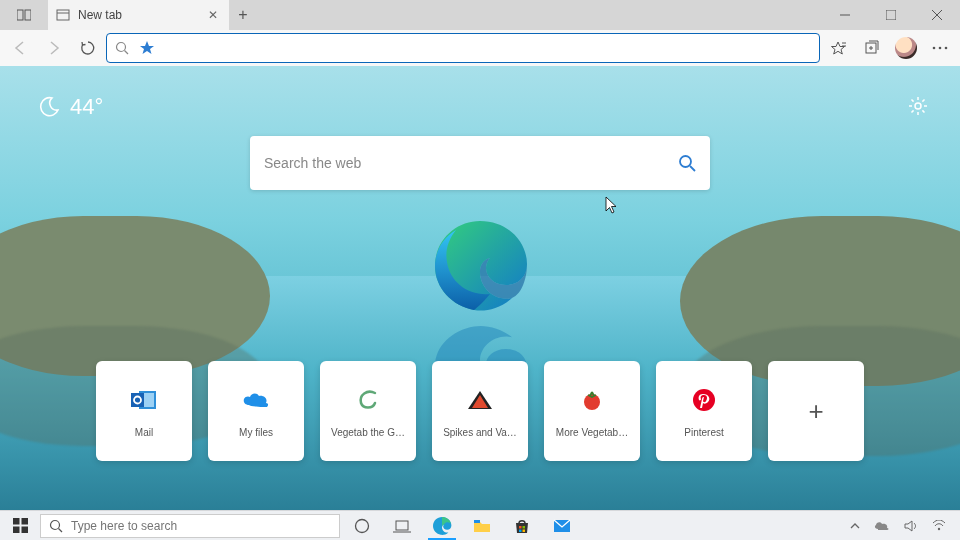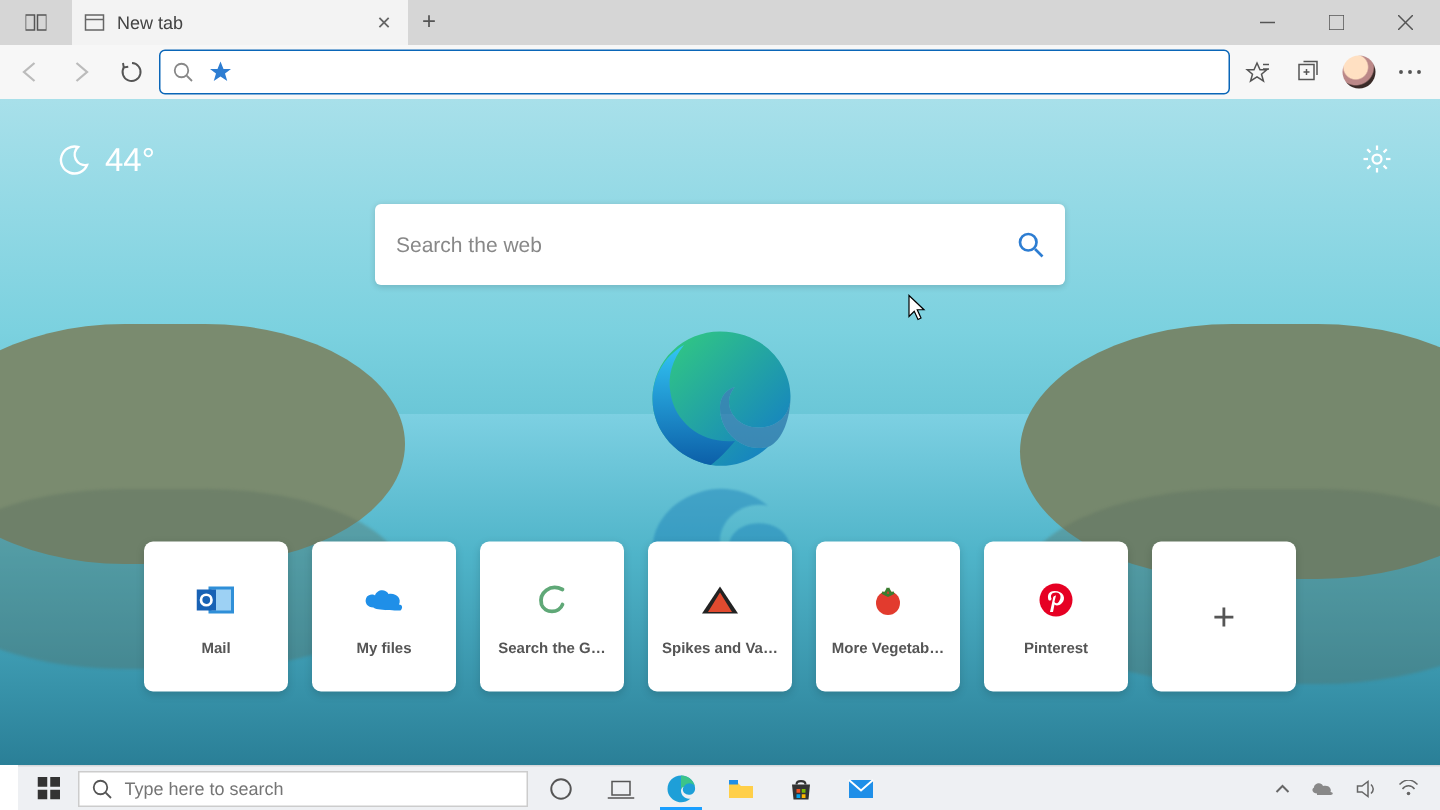--- a/index.html
+++ b/index.html
@@ -1,21 +1,21 @@
 <!DOCTYPE html>
 <html><head>
 <meta charset="utf-8">
 <style>
   * { box-sizing: border-box; margin: 0; padding: 0; font-family: "Segoe UI", Arial, sans-serif; }
   html, body { width: 960px; height: 540px; overflow: hidden; background: #fff; }
 
   
   .tabbar { height: 30px; background: #d6d6d6; display: flex; align-items: stretch; }
   .tab-drag { width: 48px; display:flex; align-items:center; justify-content:center; }
-  .tab { width: 224px; background: #f3f3f3; display:flex; align-items:center; padding: 0 8px; gap:8px; font-size:12px; color:#444; }
+  .tab { width: 181px; background: #f3f3f3; display:flex; align-items:center; padding: 0 8px; gap:8px; font-size:12px; color:#444; }
   .tab-close { margin-left:auto; width:16px; height:16px; display:flex; align-items:center; justify-content:center; color:#666; font-size:12px; }
   .newtab { width:28px; display:flex; align-items:center; justify-content:center; color:#555; font-size:16px; }
   .winctrl { margin-left:auto; display:flex; }
   .winbtn { width:46px; display:flex; align-items:center; justify-content:center; color:#555; font-size:11px; }
 
   .toolbar { height: 36px; background:#f7f7f7; display:flex; align-items:center; padding:0 4px; gap:2px; }
   .tbtn { width:32px; height:32px; display:flex; align-items:center; justify-content:center; color:#666; border-radius:2px; }
   .tbtn.disabled { color:#bbb; }
   .addr { flex:1; height:30px; border:1px solid #0a66b8; border-radius:4px; background:#fff; display:flex; align-items:center; padding:0 8px; gap:10px; }
   .addr input { border:none; outline:none; flex:1; font-size:14px; color:#555; background:transparent; }
@@ -41,25 +41,25 @@
   .bigsearch { color:#2d7dd2; }
 
   .edge-logo { position:absolute; top:150px; left:50%; transform:translateX(-50%); }
   .edge-logo-ref { position:absolute; top:250px; left:50%; transform:translateX(-50%) scaleY(-0.9); opacity:0.45; filter:blur(0.6px); }
 
   .cursor { position:absolute; top:130px; left:605px; color:#fff; font-size:14px; text-shadow:0 1px 2px rgba(0,0,0,.3); }
 
   .tiles { position:absolute; top:295px; left:0; right:0; display:flex; justify-content:center; gap:16px; }
   .tile { width:96px; height:100px; background:#fff; border-radius:6px; box-shadow:0 2px 6px rgba(0,0,0,0.15); display:flex; flex-direction:column; align-items:center; justify-content:center; gap:12px; padding:6px; }
   .tile-ico { width:30px; height:30px; display:flex; align-items:center; justify-content:center; font-size:22px; }
-  .tile-label { font-size:10px; color:#555; white-space:nowrap; overflow:hidden; text-overflow:ellipsis; width:100%; text-align:center;font-weight:bold; }
+  .tile-label { font-size:10px; color:#555; white-space:nowrap; overflow:hidden; text-overflow:ellipsis; width:100%; text-align:center; }
   .tile-add { font-size:26px; color:#555; display:flex; align-items:center; justify-content:center; }
 
   
-  .taskbar { height:30px; background:#eef0f3; display:flex; align-items:center; padding:0 2px; gap:2px; border-top:1px solid #d6d8db;margin-left:12px; }
+  .taskbar { height:30px; background:#eef0f3; display:flex; align-items:center; padding:0 2px; gap:2px; border-top:1px solid #d6d8db; }
   .start { width:36px; display:flex; align-items:center; justify-content:center; }
   .tsearch { width:300px; height:24px; background:#fff; border:1px solid #ccc; display:flex; align-items:center; gap:8px; padding:0 8px; }
   .tsearch input { border:none; outline:none; flex:1; font-size:12px; }
   .tbtns { display:flex; align-items:center; gap:0; }
   .tappbtn { width:40px; height:28px; display:flex; align-items:center; justify-content:center; position:relative; }
   .tappbtn.active::after { content:""; position:absolute; bottom:0; left:6px; right:6px; height:2px; background:#1a9fff; }
   .tray { margin-left:auto; display:flex; align-items:center; gap:14px; padding-right:12px; color:#666; font-size:11px; }
 
   svg { display:block; }
 </style>
@@ -253,21 +253,21 @@
           </svg>
         </div>
       <div class="tile-label">My files</div>
     </div>
     <div class="tile">
       <div class="tile-ico">
           <svg width="26" height="26">
             <path d="M20 6 C12 2 4 8 6 16 C8 22 18 22 20 16" fill="none" stroke="#5fa877" stroke-width="2.5" stroke-linecap="round"></path>
           </svg>
         </div>
-      <div class="tile-label">Search the G…</div>
+      <div class="tile-label">Vegetab the G…</div>
     </div>
     <div class="tile">
       <div class="tile-ico">
           <svg width="26" height="22">
             <path d="M13 2 L25 20 L1 20 Z" fill="#222"></path>
             <path d="M13 6 L21 19 L5 19 Z" fill="#e04a2f"></path>
           </svg>
         </div>
       <div class="tile-label">Spikes and Va…</div>
     </div>

